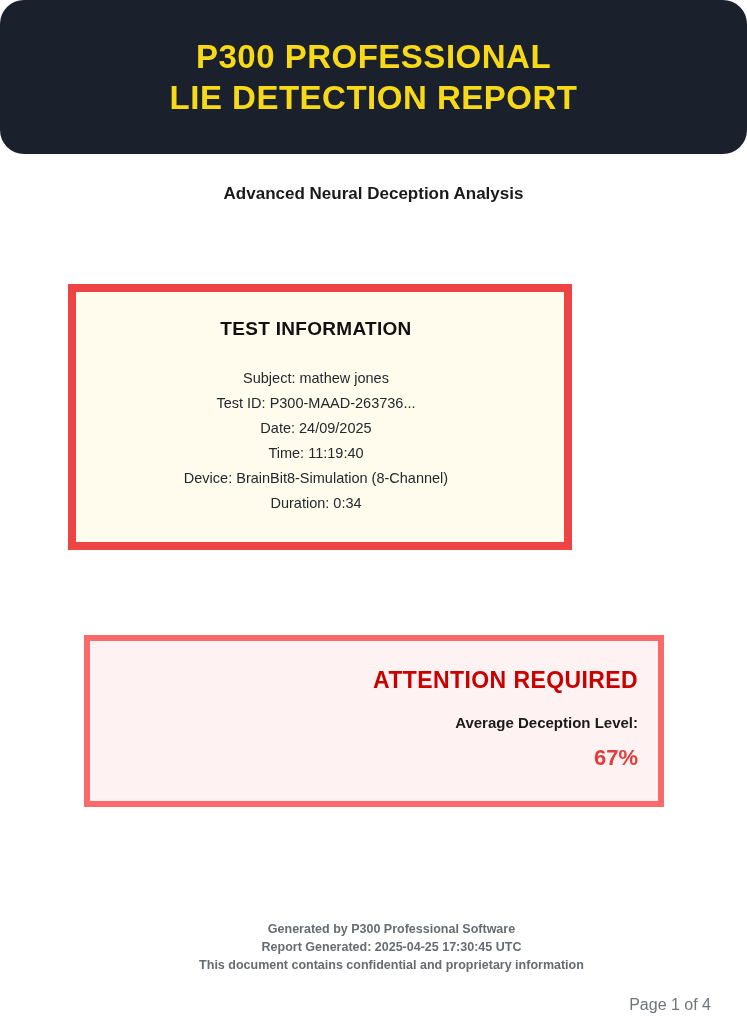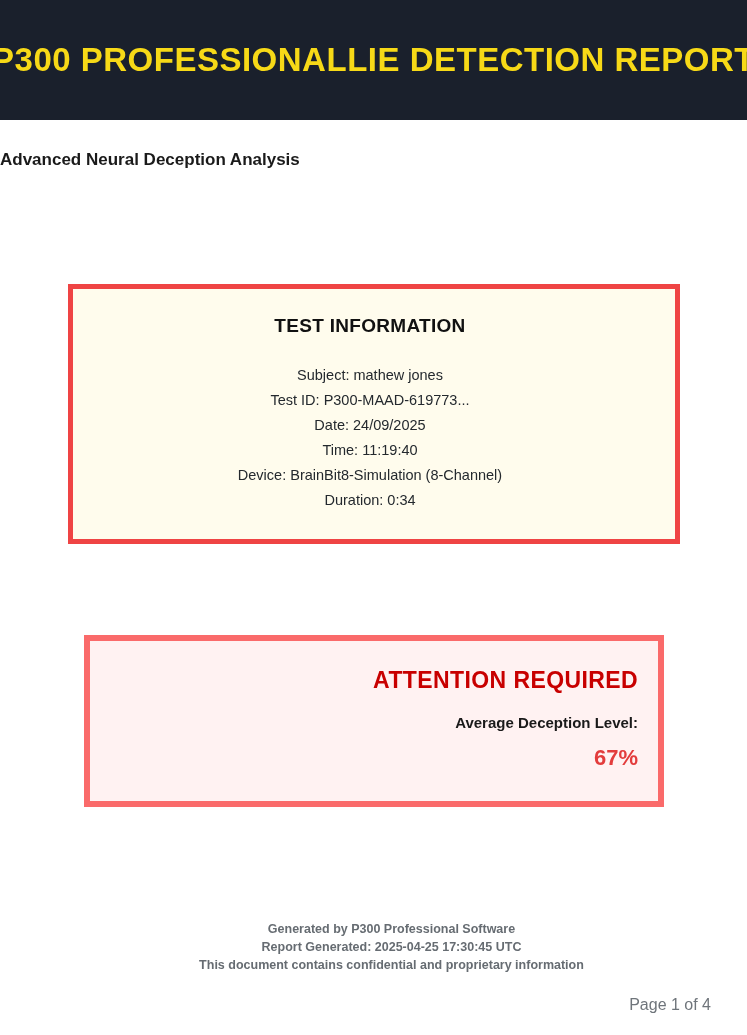--- a/index.html
+++ b/index.html
@@ -17,52 +17,54 @@
   .page {
     position: relative;
     width: 747px;
     height: 1035px;
     background: #ffffff;
     box-sizing: border-box;
   }
   
   .header-band {
     background: #1a202c;
-    height: 120px;
+    height: 154px;
     display: flex;
-    flex-direction: row;
+    flex-direction: column;
     align-items: center;
     justify-content: center;
     padding: 0 20px;
     box-sizing: border-box;
+    border-radius: 24px;
   }
   .header-title-line {
     color: #f7d917;
     font-size: 33px;
     font-weight: bold;
     letter-spacing: 0.5px;
     line-height: 1.25;
     text-align: center;
     white-space: nowrap;
   }
   
   .subtitle {
+    text-align: center;
     font-size: 17px;
     font-weight: bold;
     color: #1a1a1a;
     margin-top: 30px;
   }
   
   .info-box {
     position: absolute;
     left: 68px;
     top: 284px;
-    width: 612px;
+    width: 504px;
     box-sizing: border-box;
-    border: 5px solid #ef4444;
+    border: 8px solid #ef4444;
     background: #fffced;
     padding: 26px 20px 26px 12px;
     text-align: center;
   }
   .info-box-title {
     font-size: 19px;
     font-weight: bold;
     letter-spacing: 0.3px;
     margin-bottom: 26px;
     color: #111111;
@@ -133,21 +135,21 @@
   <div class="header-band">
     <div class="header-title-line">P300 PROFESSIONAL</div>
     <div class="header-title-line">LIE DETECTION REPORT</div>
   </div>
 
   <div class="subtitle">Advanced Neural Deception Analysis</div>
 
   <div class="info-box">
     <div class="info-box-title">TEST INFORMATION</div>
     <div class="info-line">Subject: mathew jones</div>
-    <div class="info-line">Test ID: P300-MAAD-619773...</div>
+    <div class="info-line">Test ID: P300-MAAD-263736...</div>
     <div class="info-line">Date: 24/09/2025</div>
     <div class="info-line">Time: 11:19:40</div>
     <div class="info-line">Device: BrainBit8-Simulation (8-Channel)</div>
     <div class="info-line">Duration: 0:34</div>
   </div>
 
   <div class="alert-box">
     <div class="alert-title">ATTENTION REQUIRED</div>
     <div class="alert-label">Average Deception Level:</div>
     <div class="alert-value">67%</div>

